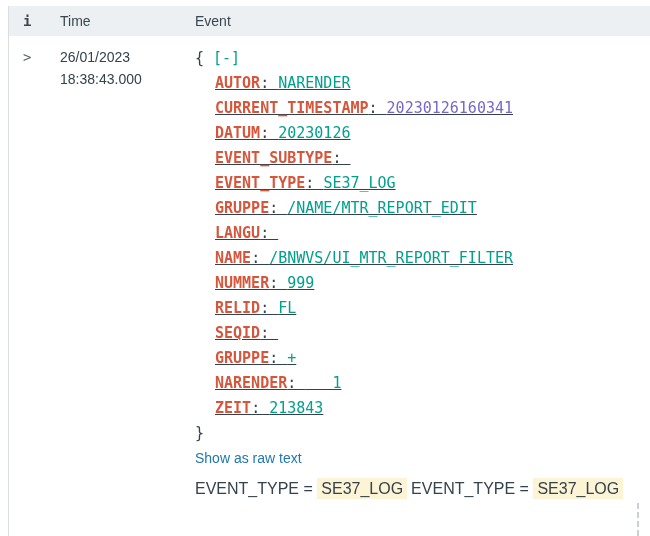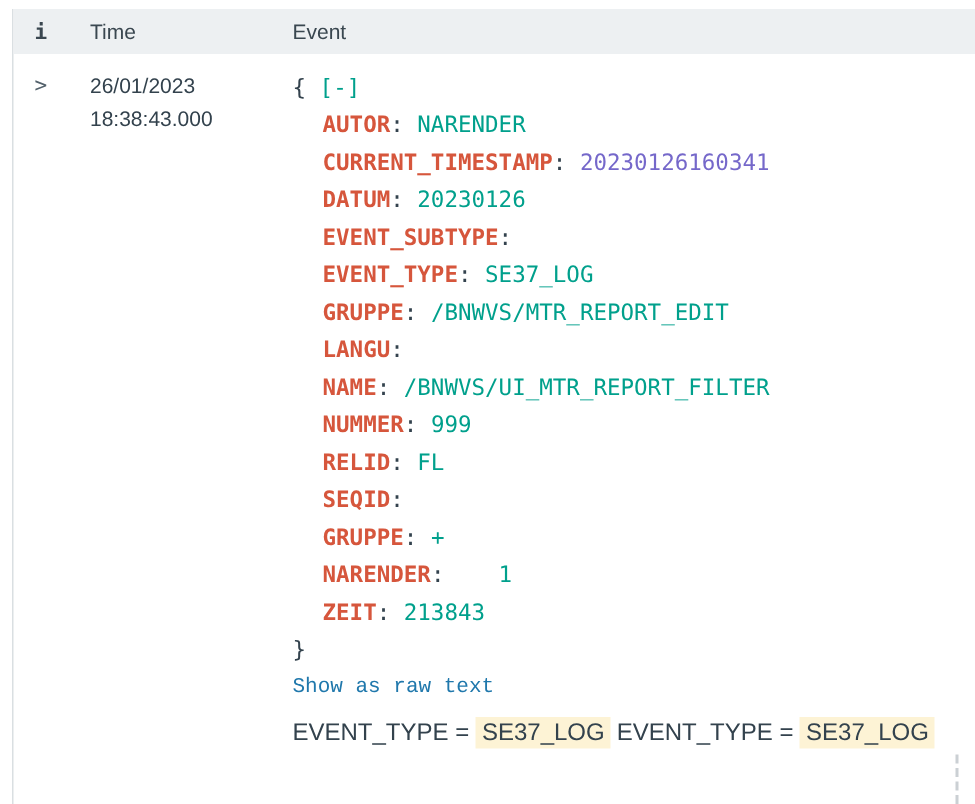--- a/index.html
+++ b/index.html
@@ -27,30 +27,30 @@
   .expand-chevron {
     font-family:"DejaVu Sans Mono","Liberation Mono",monospace;
     font-size:14px; color:#53616b; cursor:pointer; line-height:22px;
   }
   .time-cell { font-size:14px; line-height:22px; color:#33424d; }
   .json-block {
     font-family:"DejaVu Sans Mono","Liberation Mono",monospace;
     font-size:15px; line-height:25px; color:#33424d;
   }
   .json-line { white-space:pre; }
-  .json-line.kv { padding-left:20px; }
+  .json-line.kv { padding-left:20px;text-decoration:underline; }
   .json-key { color:#d6563c; font-weight:bold; }
   .json-colon { color:#33424d; white-space:pre; }
   .json-value { white-space:pre; }
   .json-value.string { color:#00a08c; }
   .json-value.number { color:#7568ca; }
   .collapse-toggle { color:#00a08c; cursor:pointer; }
   .raw-link {
     display:inline-block; margin-top:4px; font-size:14px; line-height:17px;
-    color:#2078ac; cursor:pointer; text-decoration:none;font-family:Liberation Mono, monospace;
+    color:#2078ac; cursor:pointer; text-decoration:none;
   }
   .fv-line { margin-top:13px; font-size:16px; color:#33424d; }
   .fv-pair { margin-right:4px; white-space:nowrap; }
   .fv-value { background:#fdf3d5; padding:2px 4px; cursor:pointer; }
   .drag-handle {
     position:absolute; left:637px; top:503px; height:33px; width:0;
     border-left:2px dashed #cbd0d4;
   }
 </style>
 </head>
@@ -76,21 +76,21 @@
     </div>
     <div class="col-event">
       <div class="json-block">
         <div class="json-line"><span>{</span> <span class="collapse-toggle">[-]</span></div>
         <div>
             <div class="json-line kv"><span class="json-key">AUTOR</span><span class="json-colon">: </span><span class="json-value string">NARENDER</span></div>
             <div class="json-line kv"><span class="json-key">CURRENT_TIMESTAMP</span><span class="json-colon">: </span><span class="json-value number">20230126160341</span></div>
             <div class="json-line kv"><span class="json-key">DATUM</span><span class="json-colon">: </span><span class="json-value string">20230126</span></div>
             <div class="json-line kv"><span class="json-key">EVENT_SUBTYPE</span><span class="json-colon">: </span><span class="json-value string"></span></div>
             <div class="json-line kv"><span class="json-key">EVENT_TYPE</span><span class="json-colon">: </span><span class="json-value string">SE37_LOG</span></div>
-            <div class="json-line kv"><span class="json-key">GRUPPE</span><span class="json-colon">: </span><span class="json-value string">/BNWVS/MTR_REPORT_EDIT</span></div>
+            <div class="json-line kv"><span class="json-key">GRUPPE</span><span class="json-colon">: </span><span class="json-value string">/NAME/MTR_REPORT_EDIT</span></div>
             <div class="json-line kv"><span class="json-key">LANGU</span><span class="json-colon">: </span><span class="json-value string"></span></div>
             <div class="json-line kv"><span class="json-key">NAME</span><span class="json-colon">: </span><span class="json-value string">/BNWVS/UI_MTR_REPORT_FILTER</span></div>
             <div class="json-line kv"><span class="json-key">NUMMER</span><span class="json-colon">: </span><span class="json-value string">999</span></div>
             <div class="json-line kv"><span class="json-key">RELID</span><span class="json-colon">: </span><span class="json-value string">FL</span></div>
             <div class="json-line kv"><span class="json-key">SEQID</span><span class="json-colon">: </span><span class="json-value string"></span></div>
             <div class="json-line kv"><span class="json-key">GRUPPE</span><span class="json-colon">: </span><span class="json-value string">+</span></div>
             <div class="json-line kv"><span class="json-key">NARENDER</span><span class="json-colon">: </span><span class="json-value string">   1</span></div>
             <div class="json-line kv"><span class="json-key">ZEIT</span><span class="json-colon">: </span><span class="json-value string">213843</span></div>
           </div>
         <div class="json-line"><span>}</span></div>

